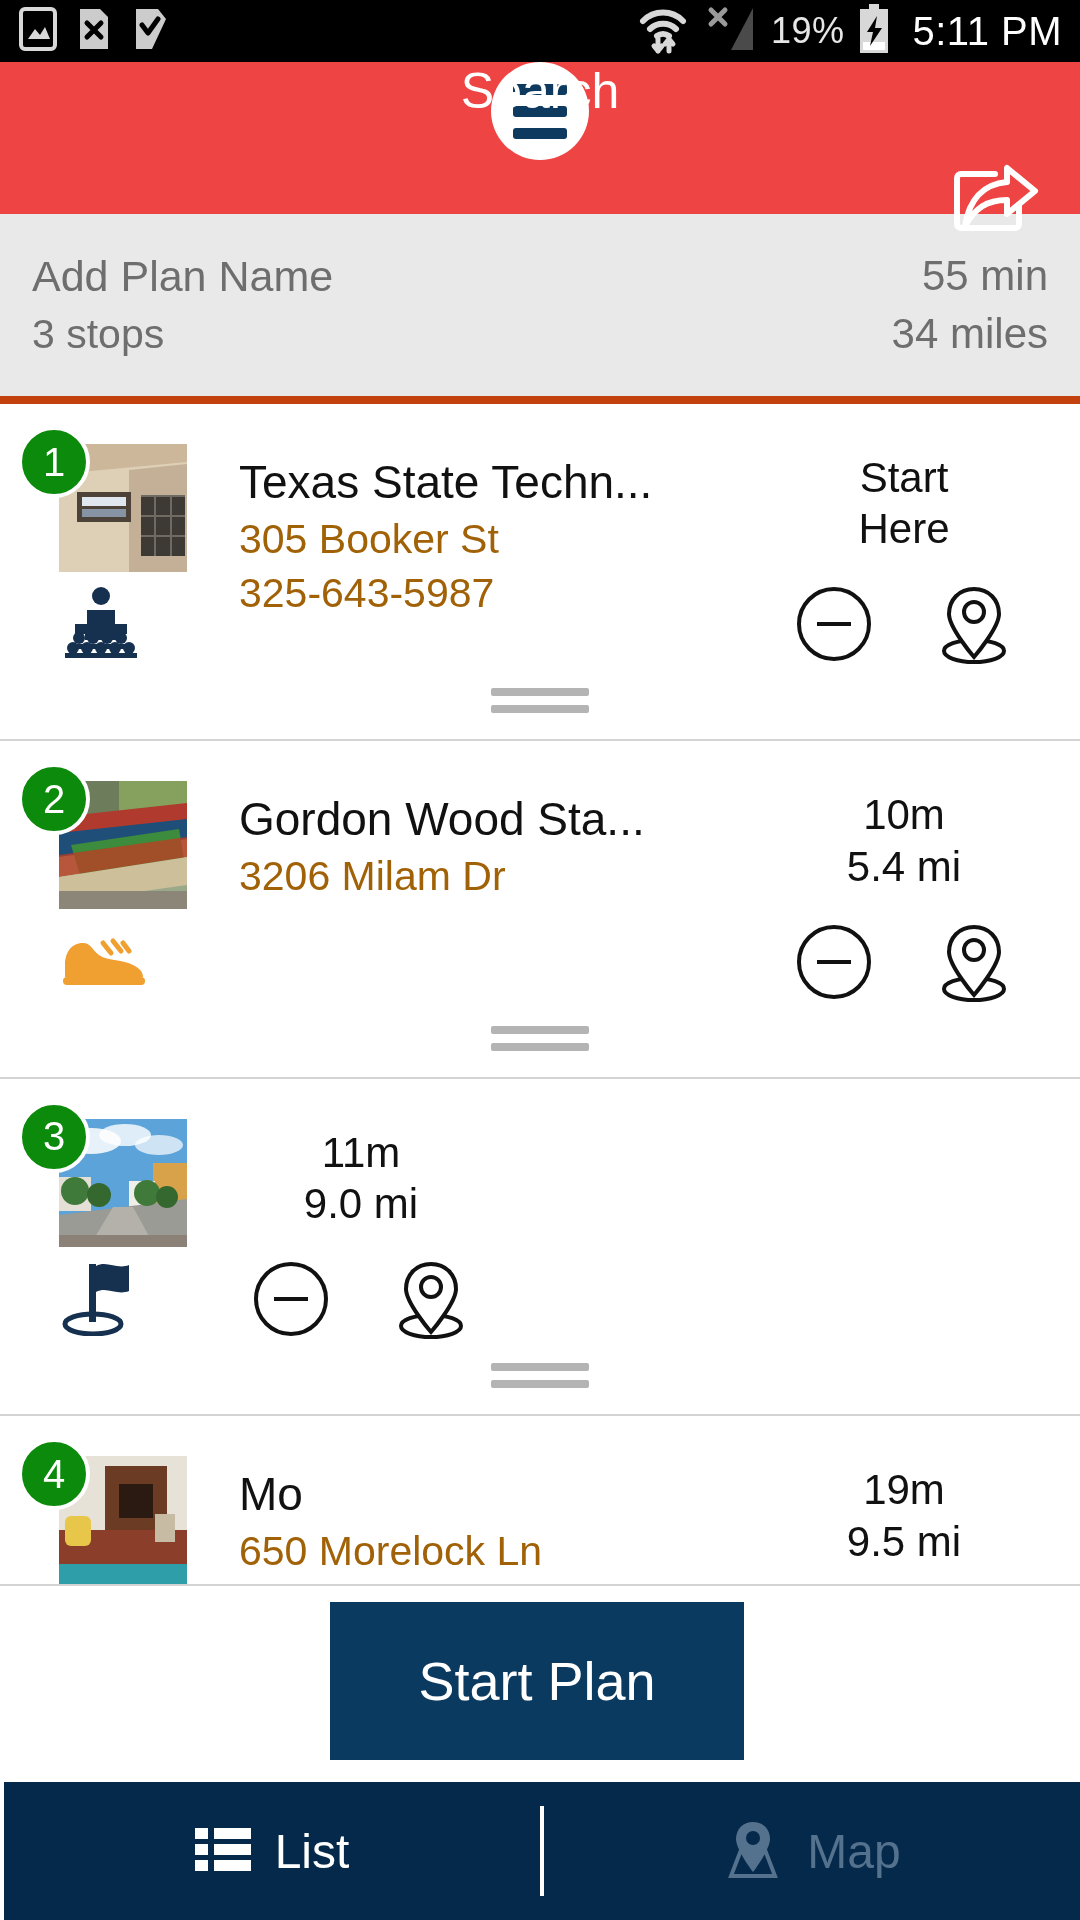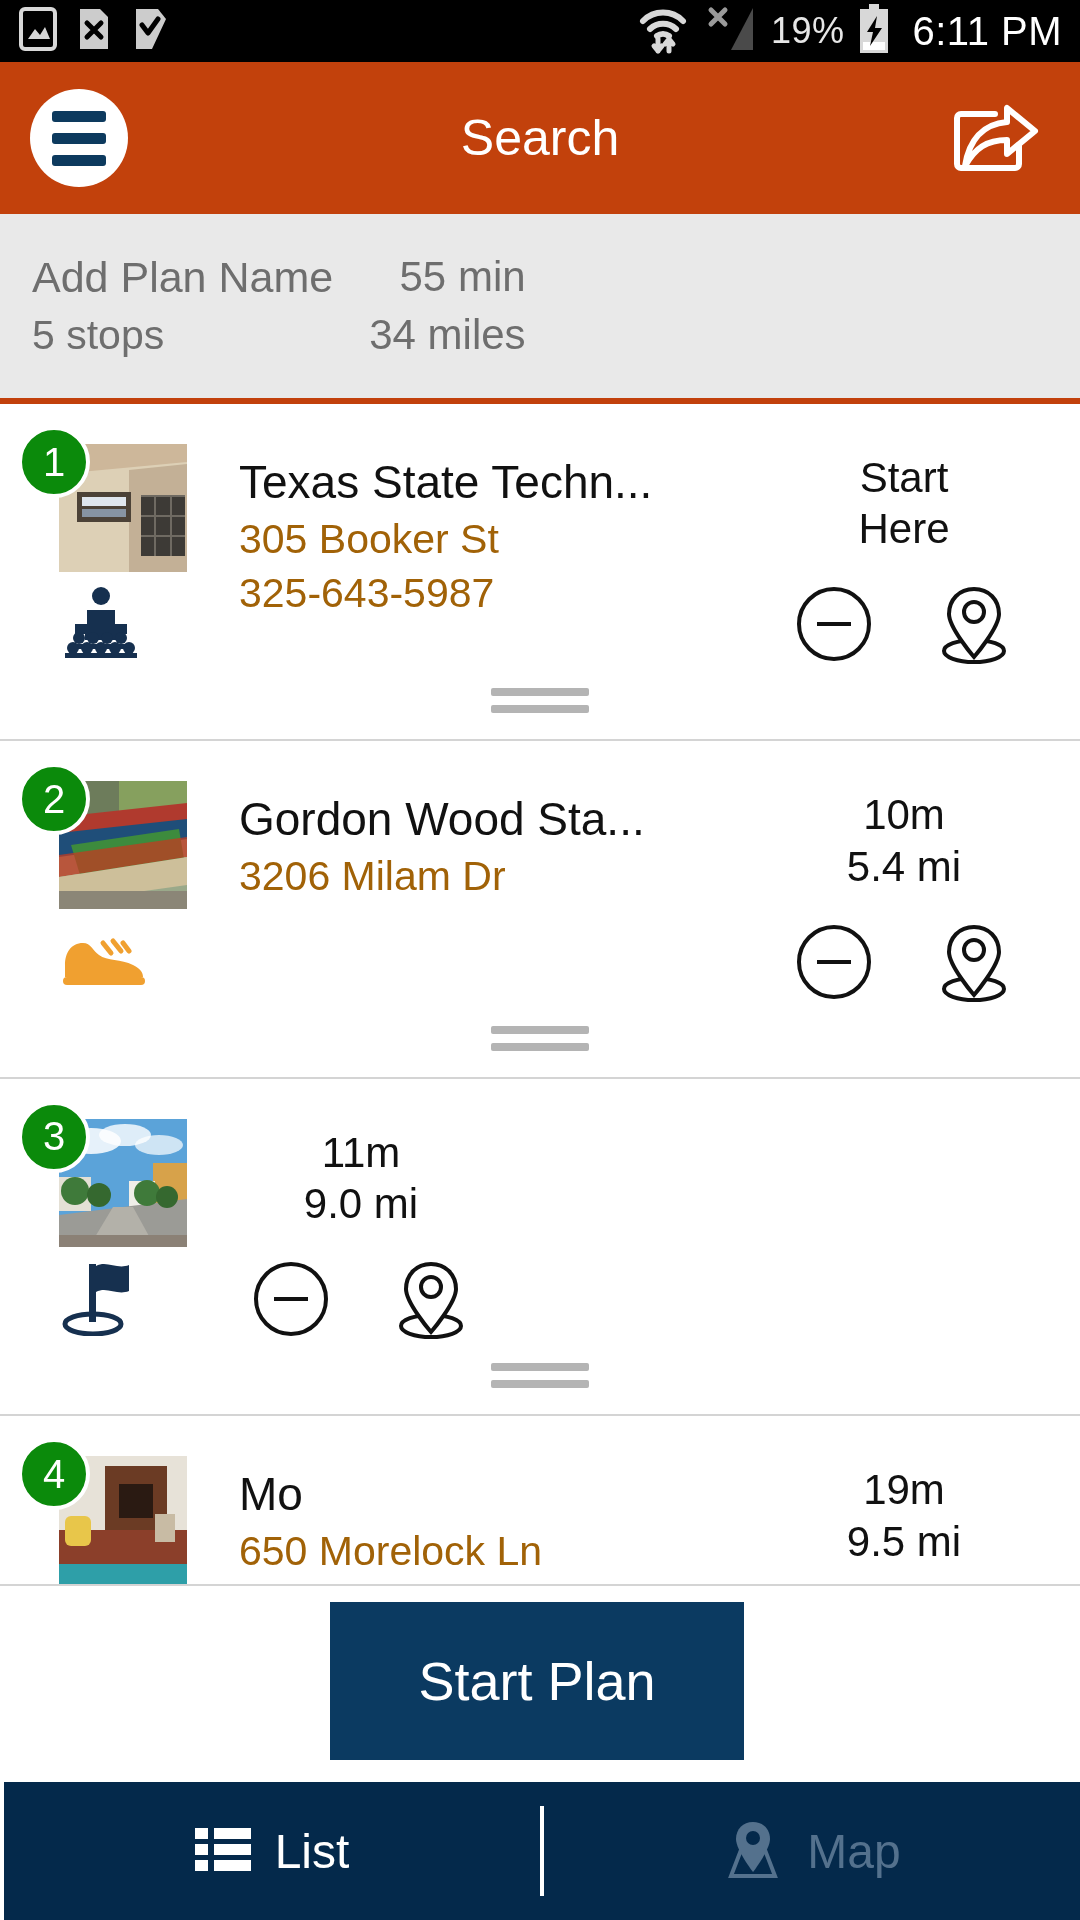--- a/index.html
+++ b/index.html
@@ -45,26 +45,27 @@
   .clock {
     color: #ffffff;
     font-size: 40px;
     margin-left: 10px;
     letter-spacing: 0.5px;
   }
 
   
   .header {
     height: 152px;
-    background: #c2410c;
+    background: #ef4444;
     display: flex;
     align-items: center;
     position: relative;
     padding: 0 30px;
     box-sizing: border-box;
+    flex-direction: column;
   }
   .menu-btn {
     width: 98px;
     height: 98px;
     border-radius: 50%;
     background: #ffffff;
     display: flex;
     flex-direction: column;
     align-items: center;
     justify-content: center;
@@ -99,24 +100,24 @@
     cursor: pointer;
     z-index: 2;
   }
 
   
   .plan-summary {
     background: #e9e9e9;
     height: 190px;
     display: flex;
     align-items: center;
-    justify-content: flex-start;
+    justify-content: space-between;
     padding: 0 32px;
     box-sizing: border-box;
-    border-bottom: 6px solid #c2410c;
+    border-bottom: 8px solid #c2410c;
   }
   .plan-left, .plan-right {
     display: flex;
     flex-direction: column;
     gap: 10px;
   }
   .plan-right { text-align: right; margin-left: 36px; }
   .plan-name {
     font-size: 43px;
     color: #6e6e6e;
@@ -355,21 +356,21 @@
     </span>
     <span class="battery-pct">19%</span>
     <span class="sb-icon">
       <svg width="34" height="50" viewBox="0 0 34 50">
         <rect x="12" y="0" width="10" height="5" fill="#d8d8d8"></rect>
         <rect x="3" y="5" width="28" height="44" fill="#d8d8d8"></rect>
         <rect x="6" y="38" width="22" height="8" fill="#ffffff"></rect>
         <path d="M20 12 L10 28 H16 L13 42 L25 24 H18 Z" fill="#000000"></path>
       </svg>
     </span>
-    <span class="clock">6:11 PM</span>
+    <span class="clock">5:11 PM</span>
   </div>
 </div>
 
 <div class="header">
   <div class="menu-btn">
     <span></span>
     <span></span>
     <span></span>
   </div>
   <div class="header-title">Search</div>
@@ -377,21 +378,21 @@
     <svg width="92" height="76" viewBox="0 0 92 76">
       <path d="M58 8 V22 C34 24 20 40 16 66 C26 48 38 40 58 40 V54 L86 31 Z" fill="none" stroke="#ffffff" stroke-width="6" stroke-linejoin="round" stroke-linecap="round"></path>
       <path d="M46 14 H12 A4 4 0 0 0 8 18 V64 A4 4 0 0 0 12 68 H66 A4 4 0 0 0 70 64 V46" fill="none" stroke="#ffffff" stroke-width="6" stroke-linejoin="round" stroke-linecap="round"></path>
     </svg>
   </div>
 </div>
 
 <div class="plan-summary">
   <div class="plan-left">
     <div class="plan-name">Add Plan Name</div>
-    <div class="plan-stops">5 stops</div>
+    <div class="plan-stops">3 stops</div>
   </div>
   <div class="plan-right">
     <div class="plan-time">55 min</div>
     <div class="plan-dist">34 miles</div>
   </div>
 </div>
 
 <div class="stop-list">
 
   <div class="stop-row">

